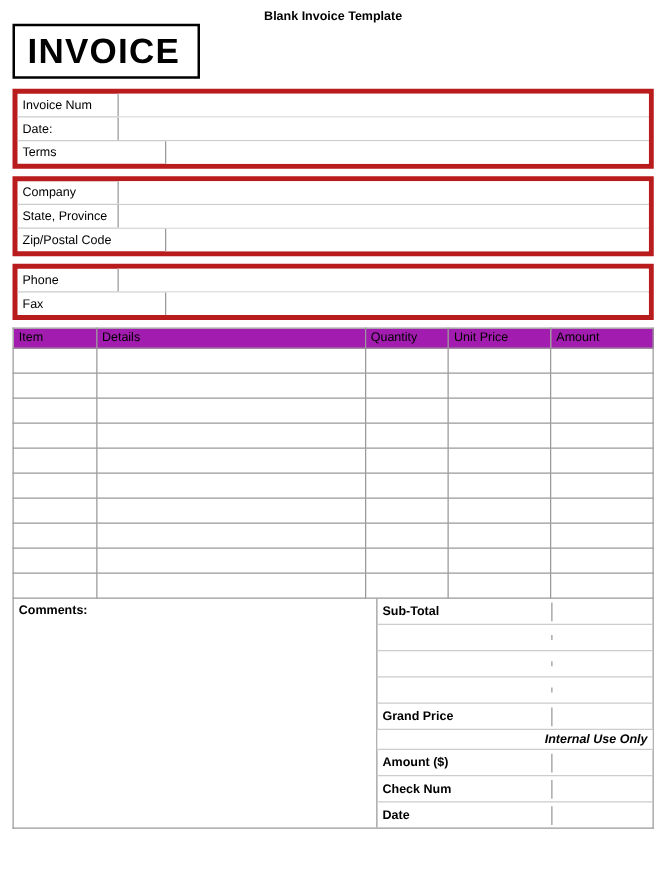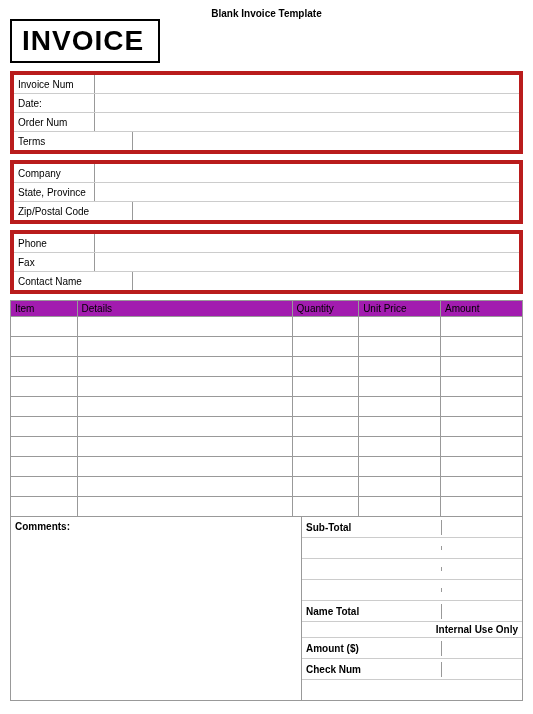--- a/index.html
+++ b/index.html
@@ -122,20 +122,21 @@
       height: 100%;
       min-height: 20px;
     }
     .internal-header {
       background: #fff;
       text-align: right;
       font-size: 10px;
       font-weight: bold;
       padding: 2px 4px;
       border-bottom: 1px solid #ccc;
+      font-style: italic;
     }
   </style>
 </head>
 <body>
 
 
 
 
 <div class="top-right">Blank Invoice Template</div>
 
@@ -146,24 +147,20 @@
 <div class="section">
   <div class="field-row">
     <span class="field-label">Invoice Num</span>
     <div class="field-input"></div>
   </div>
   <div class="field-row">
     <span class="field-label">Date:</span>
     <div class="field-input"></div>
   </div>
   <div class="field-row">
-    <span class="field-label">Order Num</span>
-    <div class="field-input"></div>
-  </div>
-  <div class="field-row">
     <span class="field-label">Terms</span>
     <div class="field-input"></div>
   </div>
 </div>
 
 
 <div class="section">
   <div class="field-row">
     <span class="field-label">Company</span>
     <div class="field-input"></div>
@@ -179,24 +176,20 @@
 </div>
 
 
 <div class="section">
   <div class="field-row">
     <span class="field-label">Phone</span>
     <div class="field-input"></div>
   </div>
   <div class="field-row">
     <span class="field-label">Fax</span>
-    <div class="field-input"></div>
-  </div>
-  <div class="field-row">
-    <span class="field-label">Contact Name</span>
     <div class="field-input"></div>
   </div>
 </div>
 
 
 <table class="invoice-table">
   <thead>
     <tr>
       <th class="col-item">Item</th>
       <th class="col-details">Details</th>
@@ -298,38 +291,39 @@
     <div class="total-row">
       <span class="total-label"></span>
       <div class="total-value"></div>
     </div>
     <div class="total-row">
       <span class="total-label"></span>
       <div class="total-value"></div>
     </div>
 
     <div class="total-row">
-      <span class="total-label bold">Name Total</span>
+      <span class="total-label bold">Grand Price</span>
       <div class="total-value"></div>
     </div>
 
     <div class="internal-header">
       <span>Internal Use Only</span>
     </div>
 
     <div class="total-row">
       <span class="total-label">Amount ($)</span>
       <div class="total-value"></div>
     </div>
 
     <div class="total-row">
       <span class="total-label">Check Num</span>
       <div class="total-value"></div>
     </div>
 
     <div class="total-row">
+      <span class="total-label">Date</span>
       <div class="total-value"></div>
     </div>
   </div>
 </div>
 
 
 
 
 </body></html>

